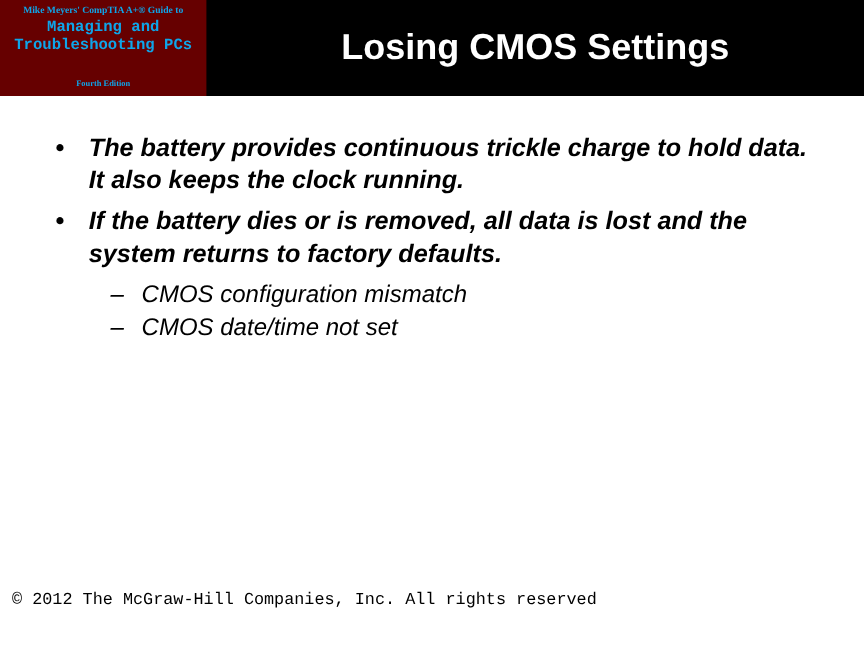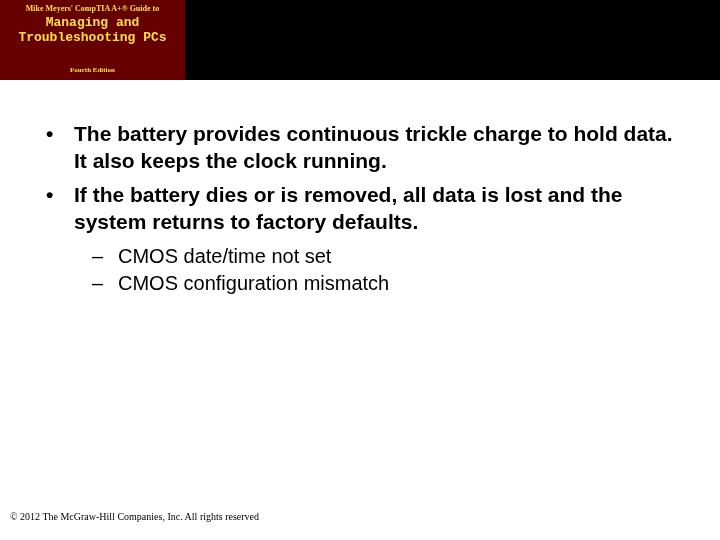--- a/index.html
+++ b/index.html
@@ -12,23 +12,23 @@
     overflow: hidden;
   }
   .header {
     width: 100%;
     height: 80px;
     background: #000000;
     display: flex;
     align-items: stretch;
   }
   .header-left {
-    width: 185px;
+    width: 172px;
     background: #660000;
-    color: #fde047;
+    color: #0ea5e9;
     text-align: center;
     display: flex;
     flex-direction: column;
     justify-content: center;
     padding: 4px 6px;
     font-family: "Times New Roman", serif;
   }
   .header-left .line1 {
     font-size: 8px;
     line-height: 1.1;
@@ -53,21 +53,22 @@
     align-items: center;
     justify-content: center;
     color: #ffffff;
   }
   .slide-title {
     font-size: 30px;
     font-weight: bold;
     font-family: Verdana, Arial, sans-serif;
   }
   .content {
-    padding: 40px 34px 0 34px;
+    padding: 30px 34px 0 34px;
+    font-style: italic;
   }
   ul.bullets {
     list-style: none;
   }
   ul.bullets > li {
     font-size: 21px;
     font-weight: bold;
     line-height: 1.3;
     color: #000000;
     position: relative;
@@ -95,41 +96,44 @@
   }
   ul.sub > li::before {
     content: "–";
     position: absolute;
     left: 58px;
     top: 0;
   }
   .footer {
     position: absolute;
     left: 10px;
-    bottom: 18px;
-    font-size: 10px;
-    font-family: Liberation Serif, serif;
+    bottom: 32px;
+    font-size: 14px;
+    font-family: Liberation Mono, monospace;
     color: #000000;
   }
 </style>
 </head>
 <body>
 
 <div class="header">
   <div class="header-left">
     <div class="line1">Mike Meyers' CompTIA A+® Guide to</div>
     <div class="line2">Managing and Troubleshooting PCs</div>
     <div class="line3">Fourth Edition</div>
   </div>
+  <div class="header-right">
+    <div class="slide-title">Losing CMOS Settings</div>
+  </div>
 </div>
 
 <div class="content">
   <ul class="bullets">
     <li>The battery provides continuous trickle charge to hold data. It also keeps the clock running.</li>
     <li>If the battery dies or is removed, all data is lost and the system returns to factory defaults.</li>
   </ul>
   <ul class="sub">
+    <li>CMOS configuration mismatch</li>
     <li>CMOS date/time not set</li>
-    <li>CMOS configuration mismatch</li>
   </ul>
 </div>
 
 <div class="footer">© 2012 The McGraw-Hill Companies, Inc. All rights reserved</div>
 
 </body></html>

